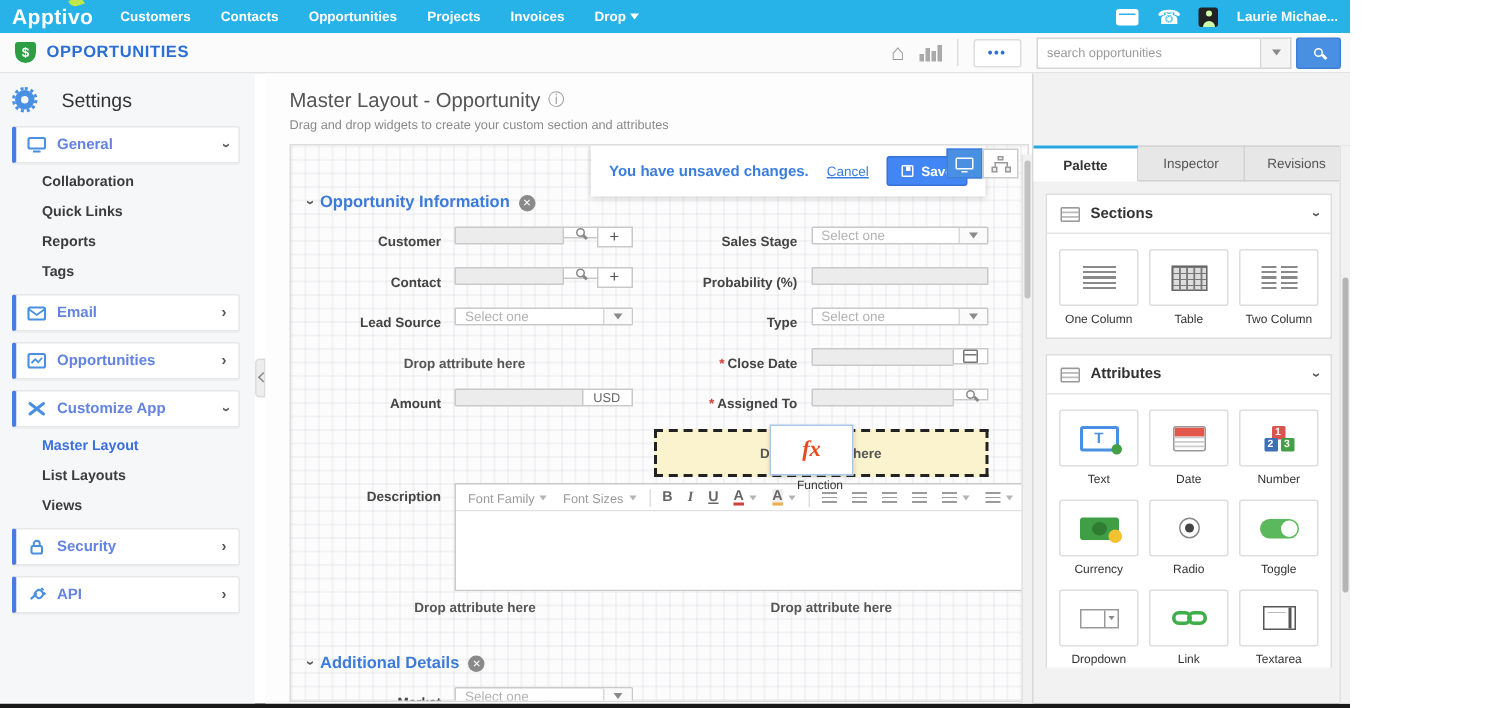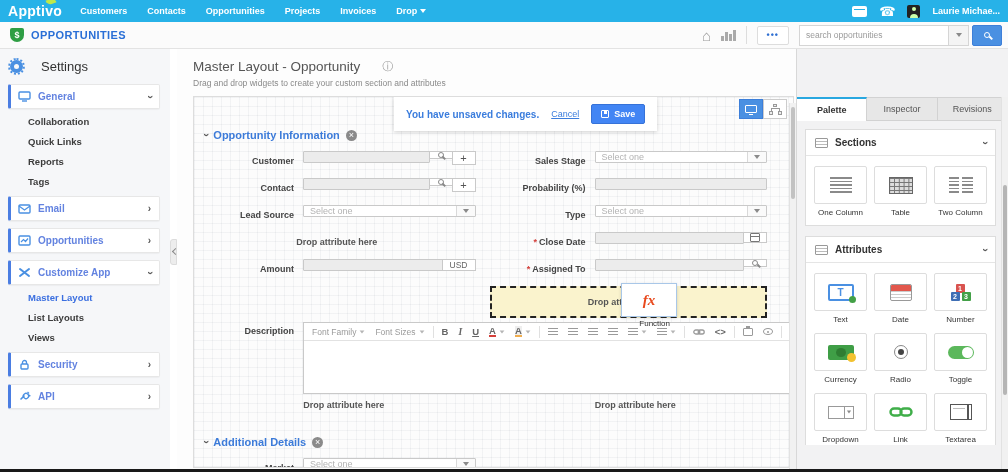--- a/index.html
+++ b/index.html
@@ -1,18 +1,18 @@
 <!DOCTYPE html>
 <html><head>
 <meta charset="utf-8">
 <style>
   * { margin:0; padding:0; box-sizing:border-box; }
   html,body { width:1008px; height:472px; overflow:hidden; background:#fff;
     font-family:"Liberation Sans","DejaVu Sans",sans-serif; }
-  .screen { position:relative; width:1008px; height:472px; background:#fff; }
+  .screen { position:relative; width:900px; height:472px; background:#fff; }
 
   
   .topnav { height:22px; background:#27b2e8; display:flex; align-items:center; padding:0 8px; }
   .brand { color:#fff; font-size:14px; font-weight:bold; letter-spacing:.3px; position:relative; margin-right:18px; cursor:pointer; }
   .leaf { position:absolute; top:-4px; right:6px; width:10px; height:5px; background:#bfe84a; border-radius:0 6px 0 6px; transform:rotate(-18deg); }
   .topmenu { display:flex; align-items:center; gap:20px; flex:1; }
   .topmenu a { color:#fff; font-size:9px; font-weight:bold; text-decoration:none; cursor:pointer; display:flex; align-items:center; gap:3px; }
   .caret { width:0; height:0; border-left:3px solid transparent; border-right:3px solid transparent; border-top:4px solid #fff; display:inline-block; }
   .topright { display:flex; align-items:center; gap:12px; }
   .cal { width:15px; height:11px; background:#fff; border-radius:2px; position:relative; display:inline-block; cursor:pointer; }
@@ -60,21 +60,21 @@
   .chev { color:#555; font-size:10px; font-weight:bold; line-height:1; }
   .chev.down { display:inline-block; transform:rotate(90deg); }
   .sbsub { list-style:none; margin:2px 0 9px 0; padding-left:20px; }
   .sbsub li { font-size:9.5px; font-weight:bold; color:#3c3c3c; margin-bottom:9px; cursor:pointer; }
   .sbsub li.active { color:#3b6fe0; }
   .collapse-handle { width:7px; height:26px; background:#ededed; border:1px solid #dcdcdc; border-radius:3px 0 0 3px; align-self:flex-start; margin-top:190px; position:relative; cursor:pointer; flex:none; }
   .collapse-handle:before { content:""; position:absolute; top:9px; left:2px; width:4px; height:4px; border-left:1.5px solid #888; border-bottom:1.5px solid #888; transform:rotate(45deg); }
 
   
   .main { flex:1; background:#fdfdfd; padding:10px 2px 0 16px; position:relative; min-width:0; }
-  .mtitle { font-size:13.5px; color:#555; display:flex; align-items:center; gap:22px; }
+  .mtitle { font-size:13.5px; color:#555; display:flex; align-items:center; gap:5px; }
   .info { color:#9a9a9a; font-size:11px; }
   .msub { font-size:8.5px; color:#8a8a8a; margin-top:4px; }
   .canvas { margin-top:8px; border:1px solid #ddd; height:372px; position:relative; padding:6px 12px 0 4px; overflow:hidden;
     background-color:#fcfcfc;
     background-image:linear-gradient(rgba(110,120,140,.07) 1px,transparent 1px),linear-gradient(90deg,rgba(110,120,140,.07) 1px,transparent 1px);
     background-size:9px 9px; }
   .banner { position:absolute; top:0; left:200px; background:#fff; box-shadow:0 1px 4px rgba(0,0,0,.18); padding:7px 12px; display:flex; align-items:center; gap:12px; z-index:5; }
   .banner .msg { color:#3b7ddd; font-size:10px; font-weight:bold; }
   .banner .cancel { color:#3b7ddd; font-size:9px; text-decoration:underline; cursor:pointer; }
   .savebtn { background:#4285f4; border:1px solid #3672d8; color:#fff; font-size:9px; font-weight:bold; padding:4px 9px; border-radius:2px; display:flex; align-items:center; gap:5px; cursor:pointer; }

